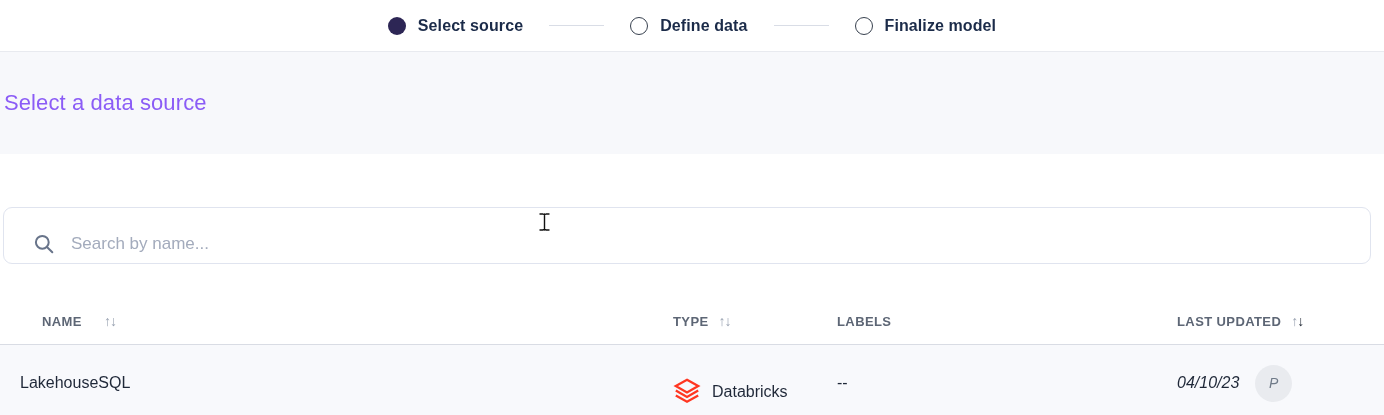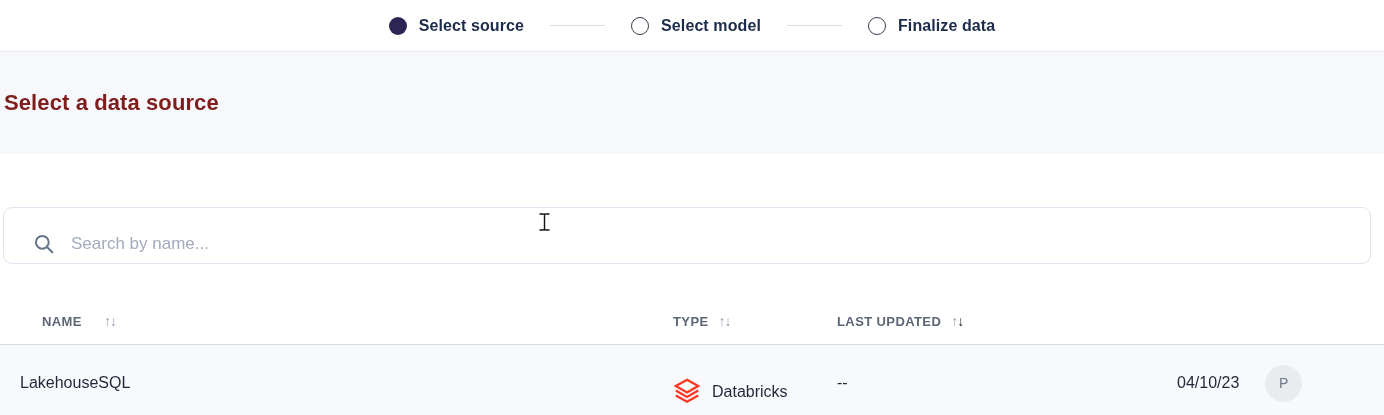--- a/index.html
+++ b/index.html
@@ -50,22 +50,22 @@
   
   .title-band {
     height: 102px;
     background: #f7f8fb;
     display: flex;
     align-items: center;
     padding-left: 4px;
   }
   .page-title {
     font-size: 22px;
-    font-weight: 700;
-    color: #7f1d1d;
+    font-weight: 400;
+    color: #8b5cf6;
     letter-spacing: 0.1px;
   }
 
   
   .search-box {
     position: absolute;
     left: 3px;
     top: 207px;
     width: 1368px;
     height: 57px;
@@ -127,21 +127,21 @@
     grid-template-columns: 673px 164px 340px 1fr;
     height: 76px;
     align-items: center;
     background: #f8f9fc;
     cursor: pointer;
   }
   .td { font-size: 16px; color: #1f2838; display: flex; align-items: center; }
   .td.first { padding-left: 20px; }
   .type-cell { gap: 11px; margin-top: 17px; }
   .type-icon { display: flex; flex: 0 0 auto; }
-  .updated-cell { gap: 26px; }
+  .updated-cell { gap: 16px; font-style: italic; }
   .avatar {
     width: 37px; height: 37px;
     border-radius: 50%;
     background: #e9ebef;
     display: flex;
     align-items: center;
     justify-content: center;
     font-size: 14px;
     font-weight: 500;
     color: #6f7a88;
@@ -152,26 +152,26 @@
 <body>
 
 <div class="stepper">
   <div class="step">
     <span class="step-circle active"></span>
     <span class="step-label">Select source</span>
   </div>
   <span class="step-connector"></span>
   <div class="step">
     <span class="step-circle inactive"></span>
-    <span class="step-label">Select model</span>
+    <span class="step-label">Define data</span>
   </div>
   <span class="step-connector"></span>
   <div class="step">
     <span class="step-circle inactive"></span>
-    <span class="step-label">Finalize data</span>
+    <span class="step-label">Finalize model</span>
   </div>
 </div>
 
 <div class="title-band">
   <div class="page-title">Select a data source</div>
 </div>
 
 <div class="search-box">
   <span class="search-icon">
     <svg width="22" height="22" viewBox="0 0 22 22" fill="none">
@@ -190,20 +190,23 @@
 
 <div class="table">
   <div class="thead">
     <div class="th first">
       <span>NAME</span>
       <span class="sort-arrows"><span class="arrow-muted">↑</span><span class="arrow-muted">↓</span></span>
     </div>
     <div class="th">
       <span>TYPE</span>
       <span class="sort-arrows"><span class="arrow-muted">↑</span><span class="arrow-muted">↓</span></span>
+    </div>
+    <div class="th">
+      <span>LABELS</span>
     </div>
     <div class="th">
       <span>LAST UPDATED</span>
       <span class="sort-arrows"><span class="arrow-muted">↑</span><span class="arrow-active">↓</span></span>
     </div>
   </div>
 
   <div class="trow">
     <div class="td first">LakehouseSQL</div>
     <div class="td type-cell">

